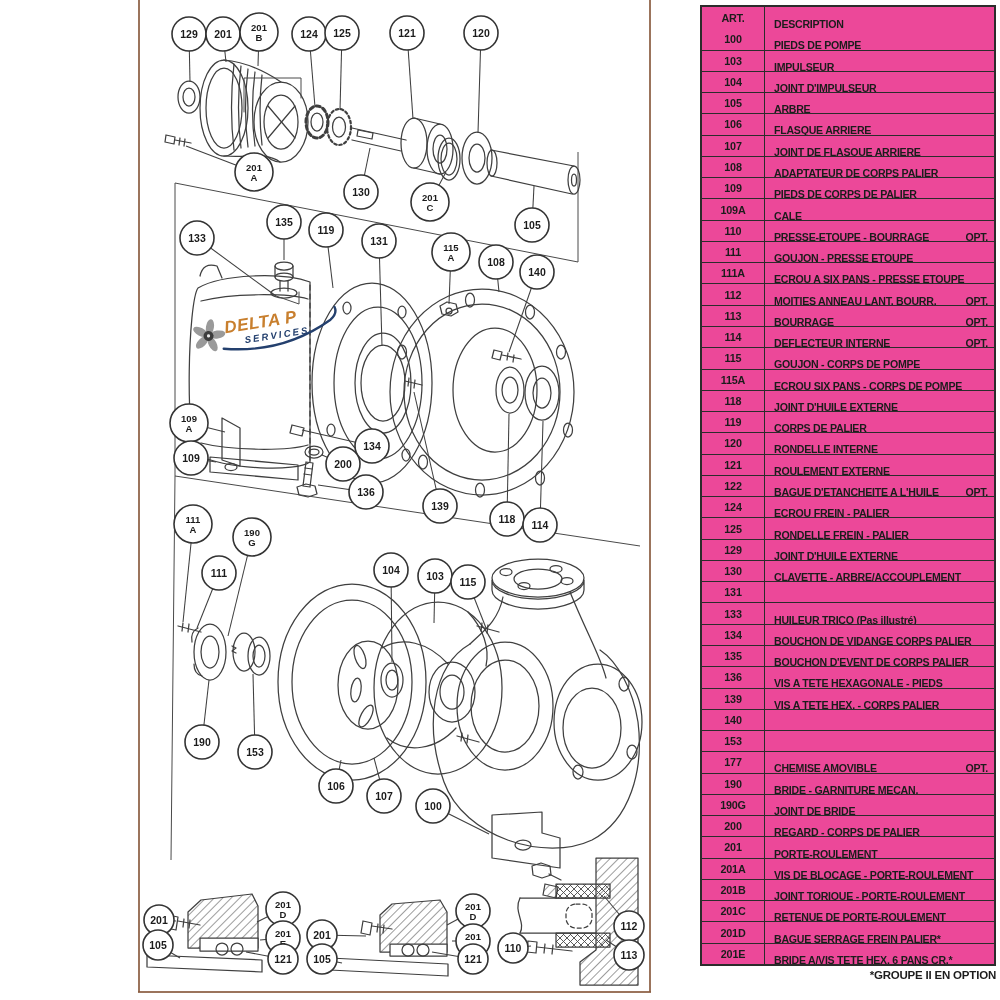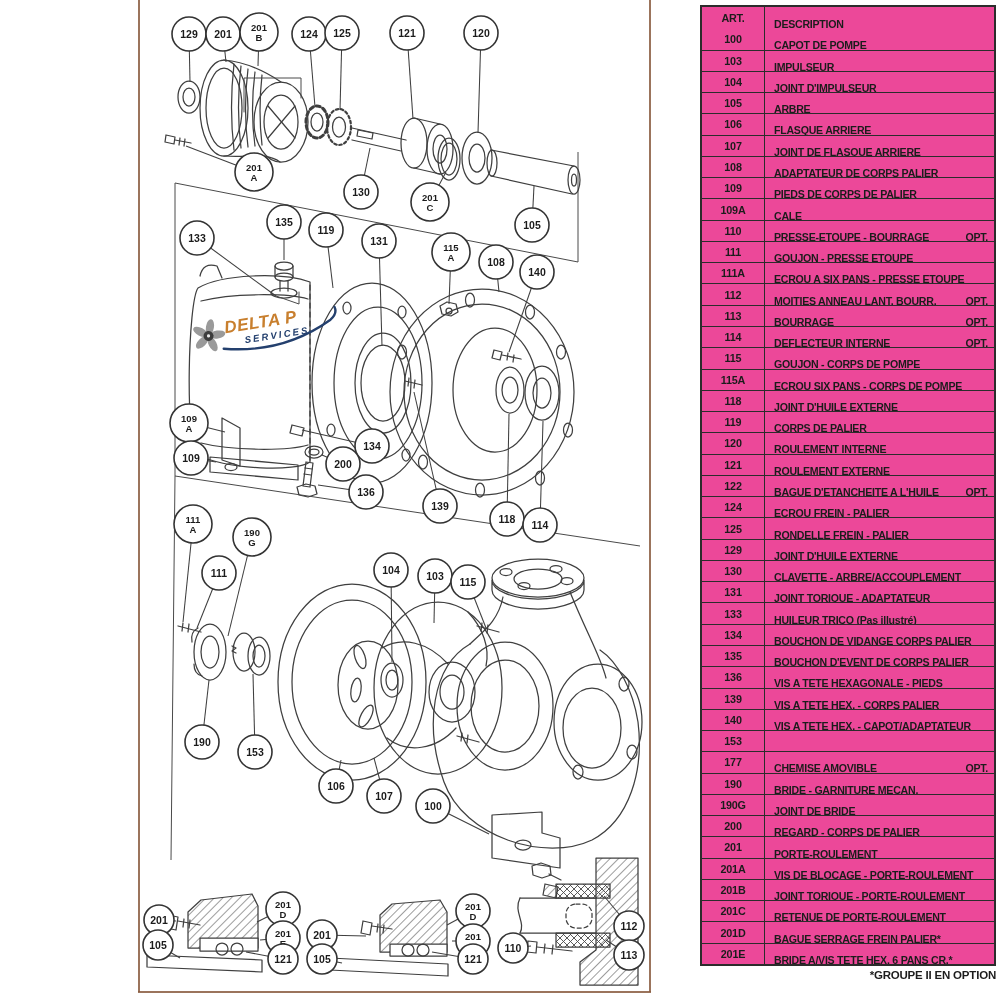--- a/index.html
+++ b/index.html
@@ -460,21 +460,21 @@
 
   <div class="ptable">
     <div class="prow">
       <div class="c-art">ART.</div>
       <div class="c-desc">DESCRIPTION</div>
     </div>
     <div>
         <div class="prow">
           <div class="c-art">100</div>
           <div class="c-desc">
-            <span>CAPOT DE POMPE</span>
+            <span>PIEDS DE POMPE</span>
           </div>
         </div>
         <div class="prow">
           <div class="c-art">103</div>
           <div class="c-desc">
             <span>IMPULSEUR</span>
           </div>
         </div>
         <div class="prow">
           <div class="c-art">104</div>
@@ -578,21 +578,21 @@
         </div>
         <div class="prow">
           <div class="c-art">119</div>
           <div class="c-desc">
             <span>CORPS DE PALIER</span>
           </div>
         </div>
         <div class="prow">
           <div class="c-art">120</div>
           <div class="c-desc">
-            <span>ROULEMENT INTERNE</span>
+            <span>RONDELLE INTERNE</span>
           </div>
         </div>
         <div class="prow">
           <div class="c-art">121</div>
           <div class="c-desc">
             <span>ROULEMENT EXTERNE</span>
           </div>
         </div>
         <div class="prow">
           <div class="c-art">122</div>
@@ -620,23 +620,20 @@
           </div>
         </div>
         <div class="prow">
           <div class="c-art">130</div>
           <div class="c-desc">
             <span>CLAVETTE - ARBRE/ACCOUPLEMENT</span>
           </div>
         </div>
         <div class="prow">
           <div class="c-art">131</div>
-          <div class="c-desc">
-            <span>JOINT TORIQUE - ADAPTATEUR</span>
-          </div>
         </div>
         <div class="prow">
           <div class="c-art">133</div>
           <div class="c-desc">
             <span>HUILEUR TRICO (Pas illustré)</span>
           </div>
         </div>
         <div class="prow">
           <div class="c-art">134</div>
           <div class="c-desc">
@@ -656,23 +653,20 @@
           </div>
         </div>
         <div class="prow">
           <div class="c-art">139</div>
           <div class="c-desc">
             <span>VIS A TETE HEX. - CORPS PALIER</span>
           </div>
         </div>
         <div class="prow">
           <div class="c-art">140</div>
-          <div class="c-desc">
-            <span>VIS A TETE HEX. - CAPOT/ADAPTATEUR</span>
-          </div>
         </div>
         <div class="prow">
           <div class="c-art">153</div>
         </div>
         <div class="prow">
           <div class="c-art">177</div>
           <div class="c-desc">
             <span>CHEMISE AMOVIBLE</span>
             <span class="opt">OPT.</span>
           </div>

